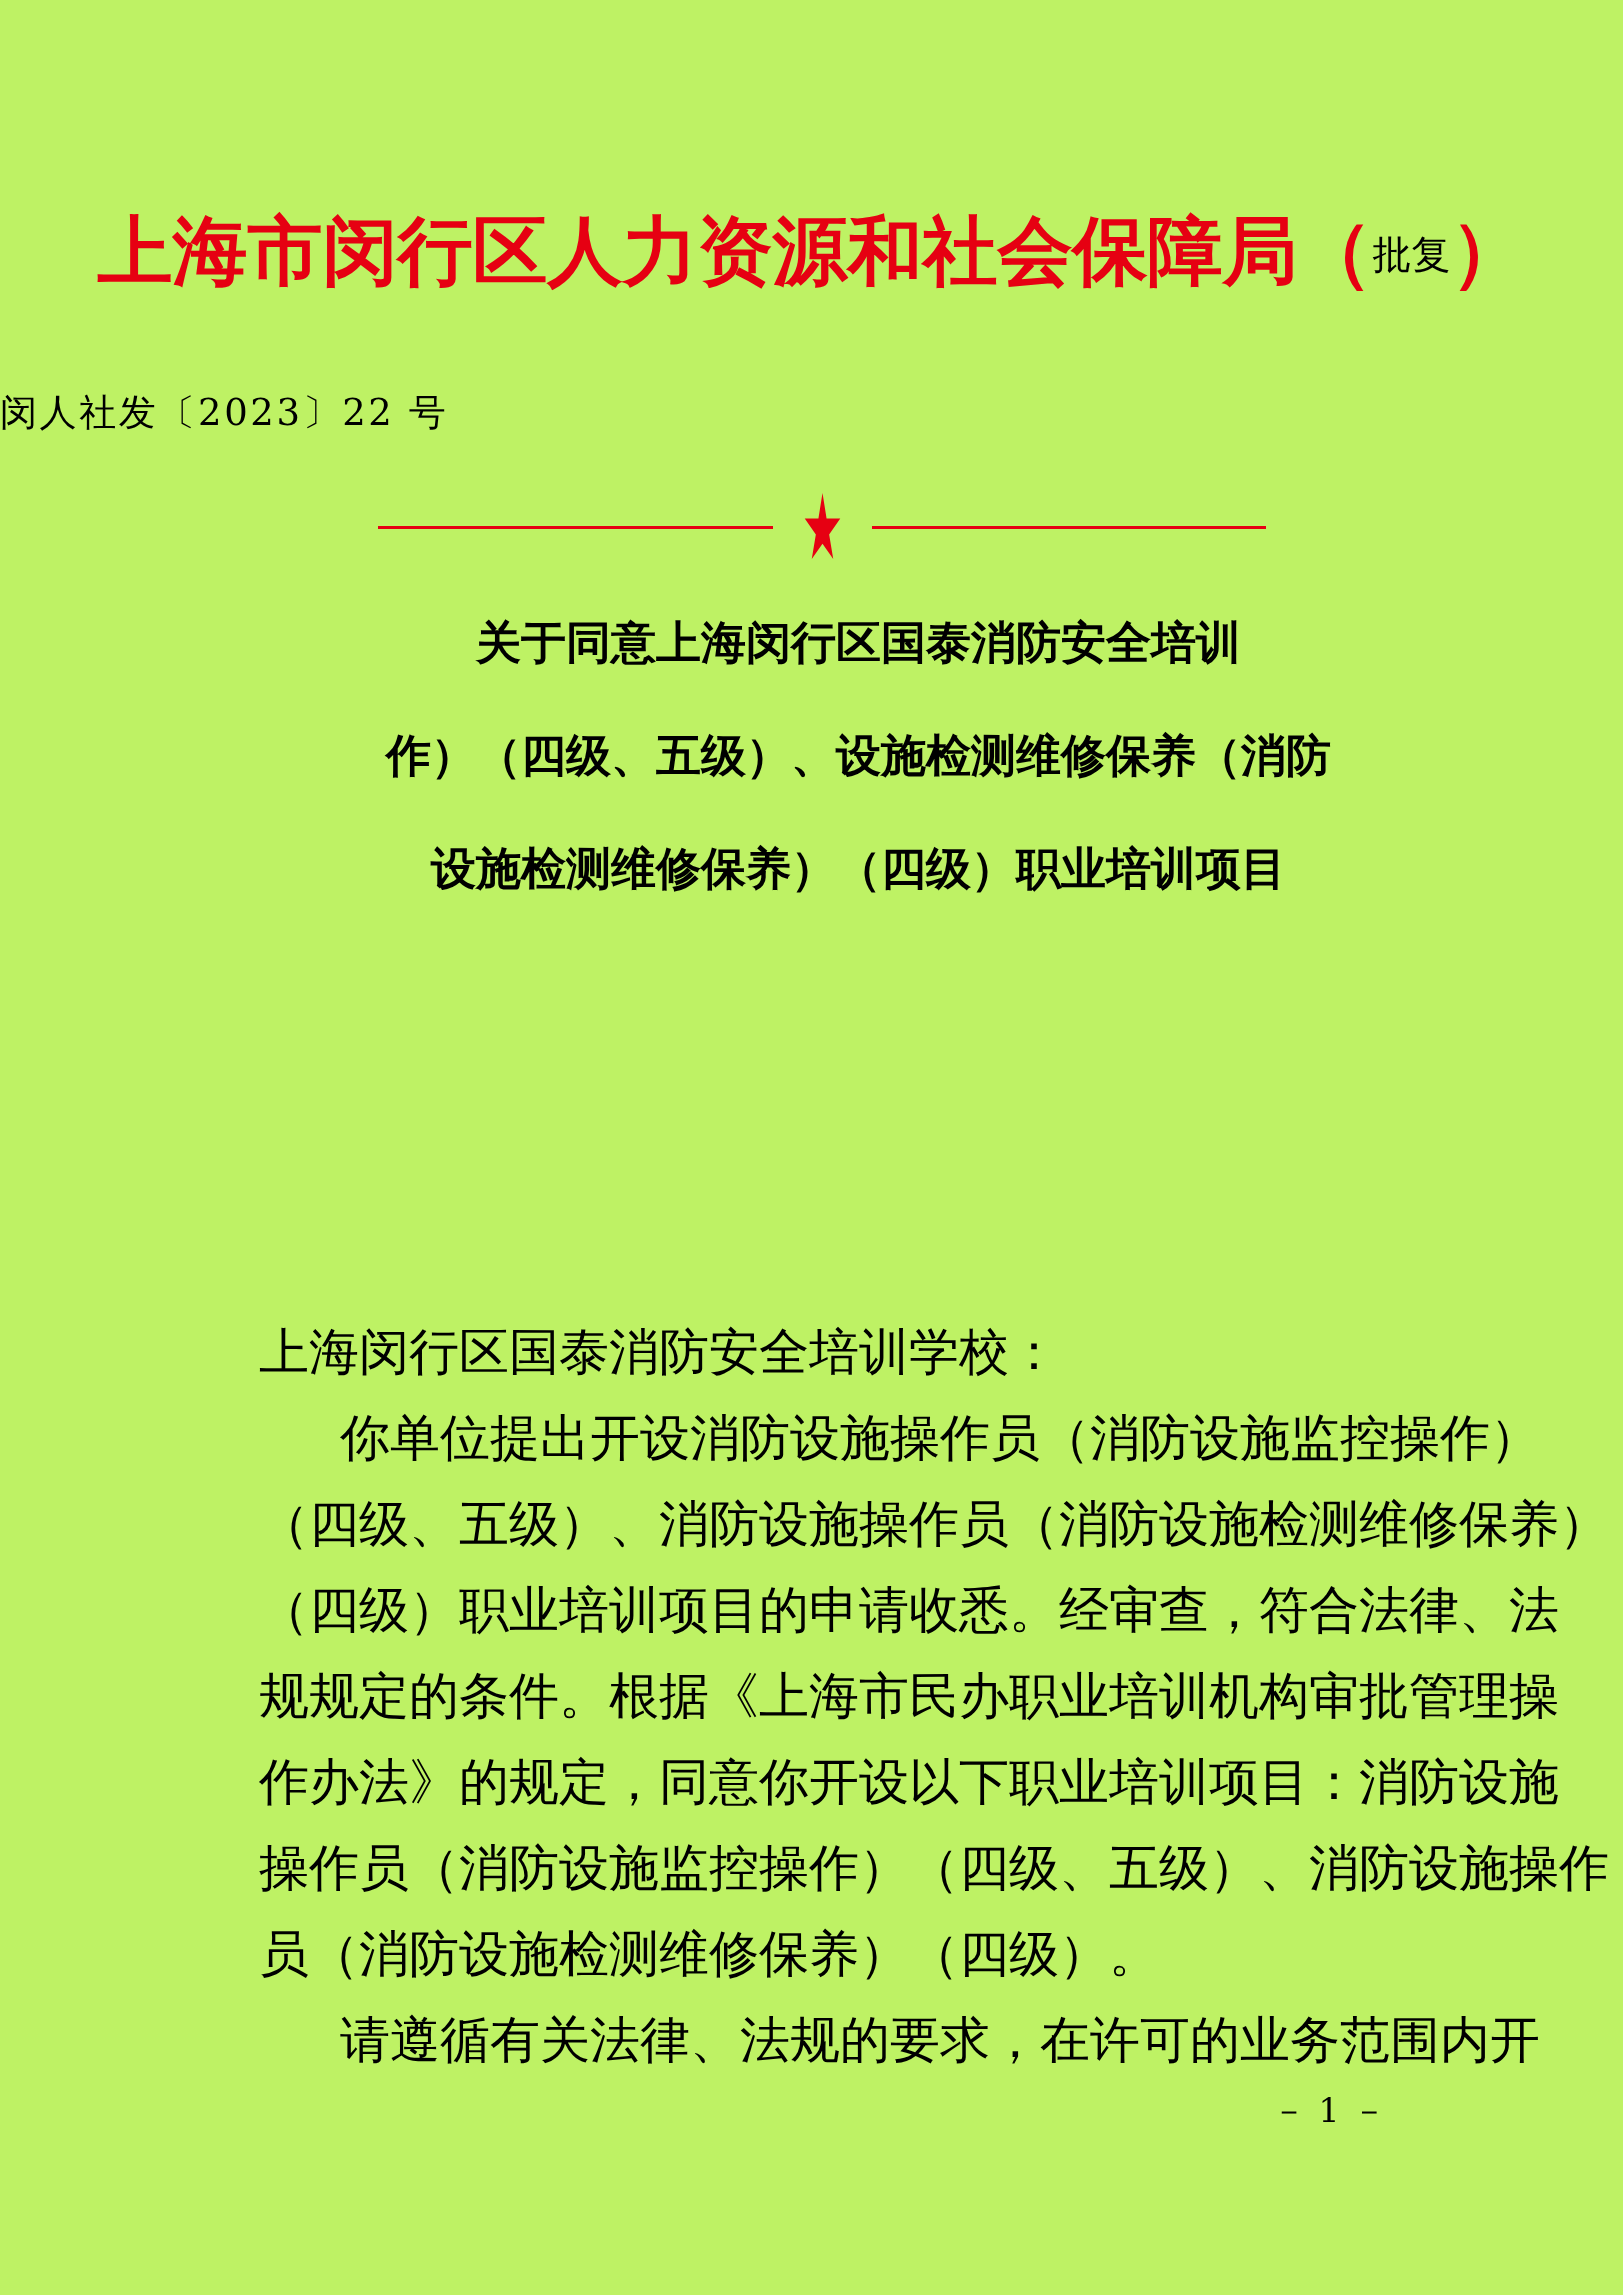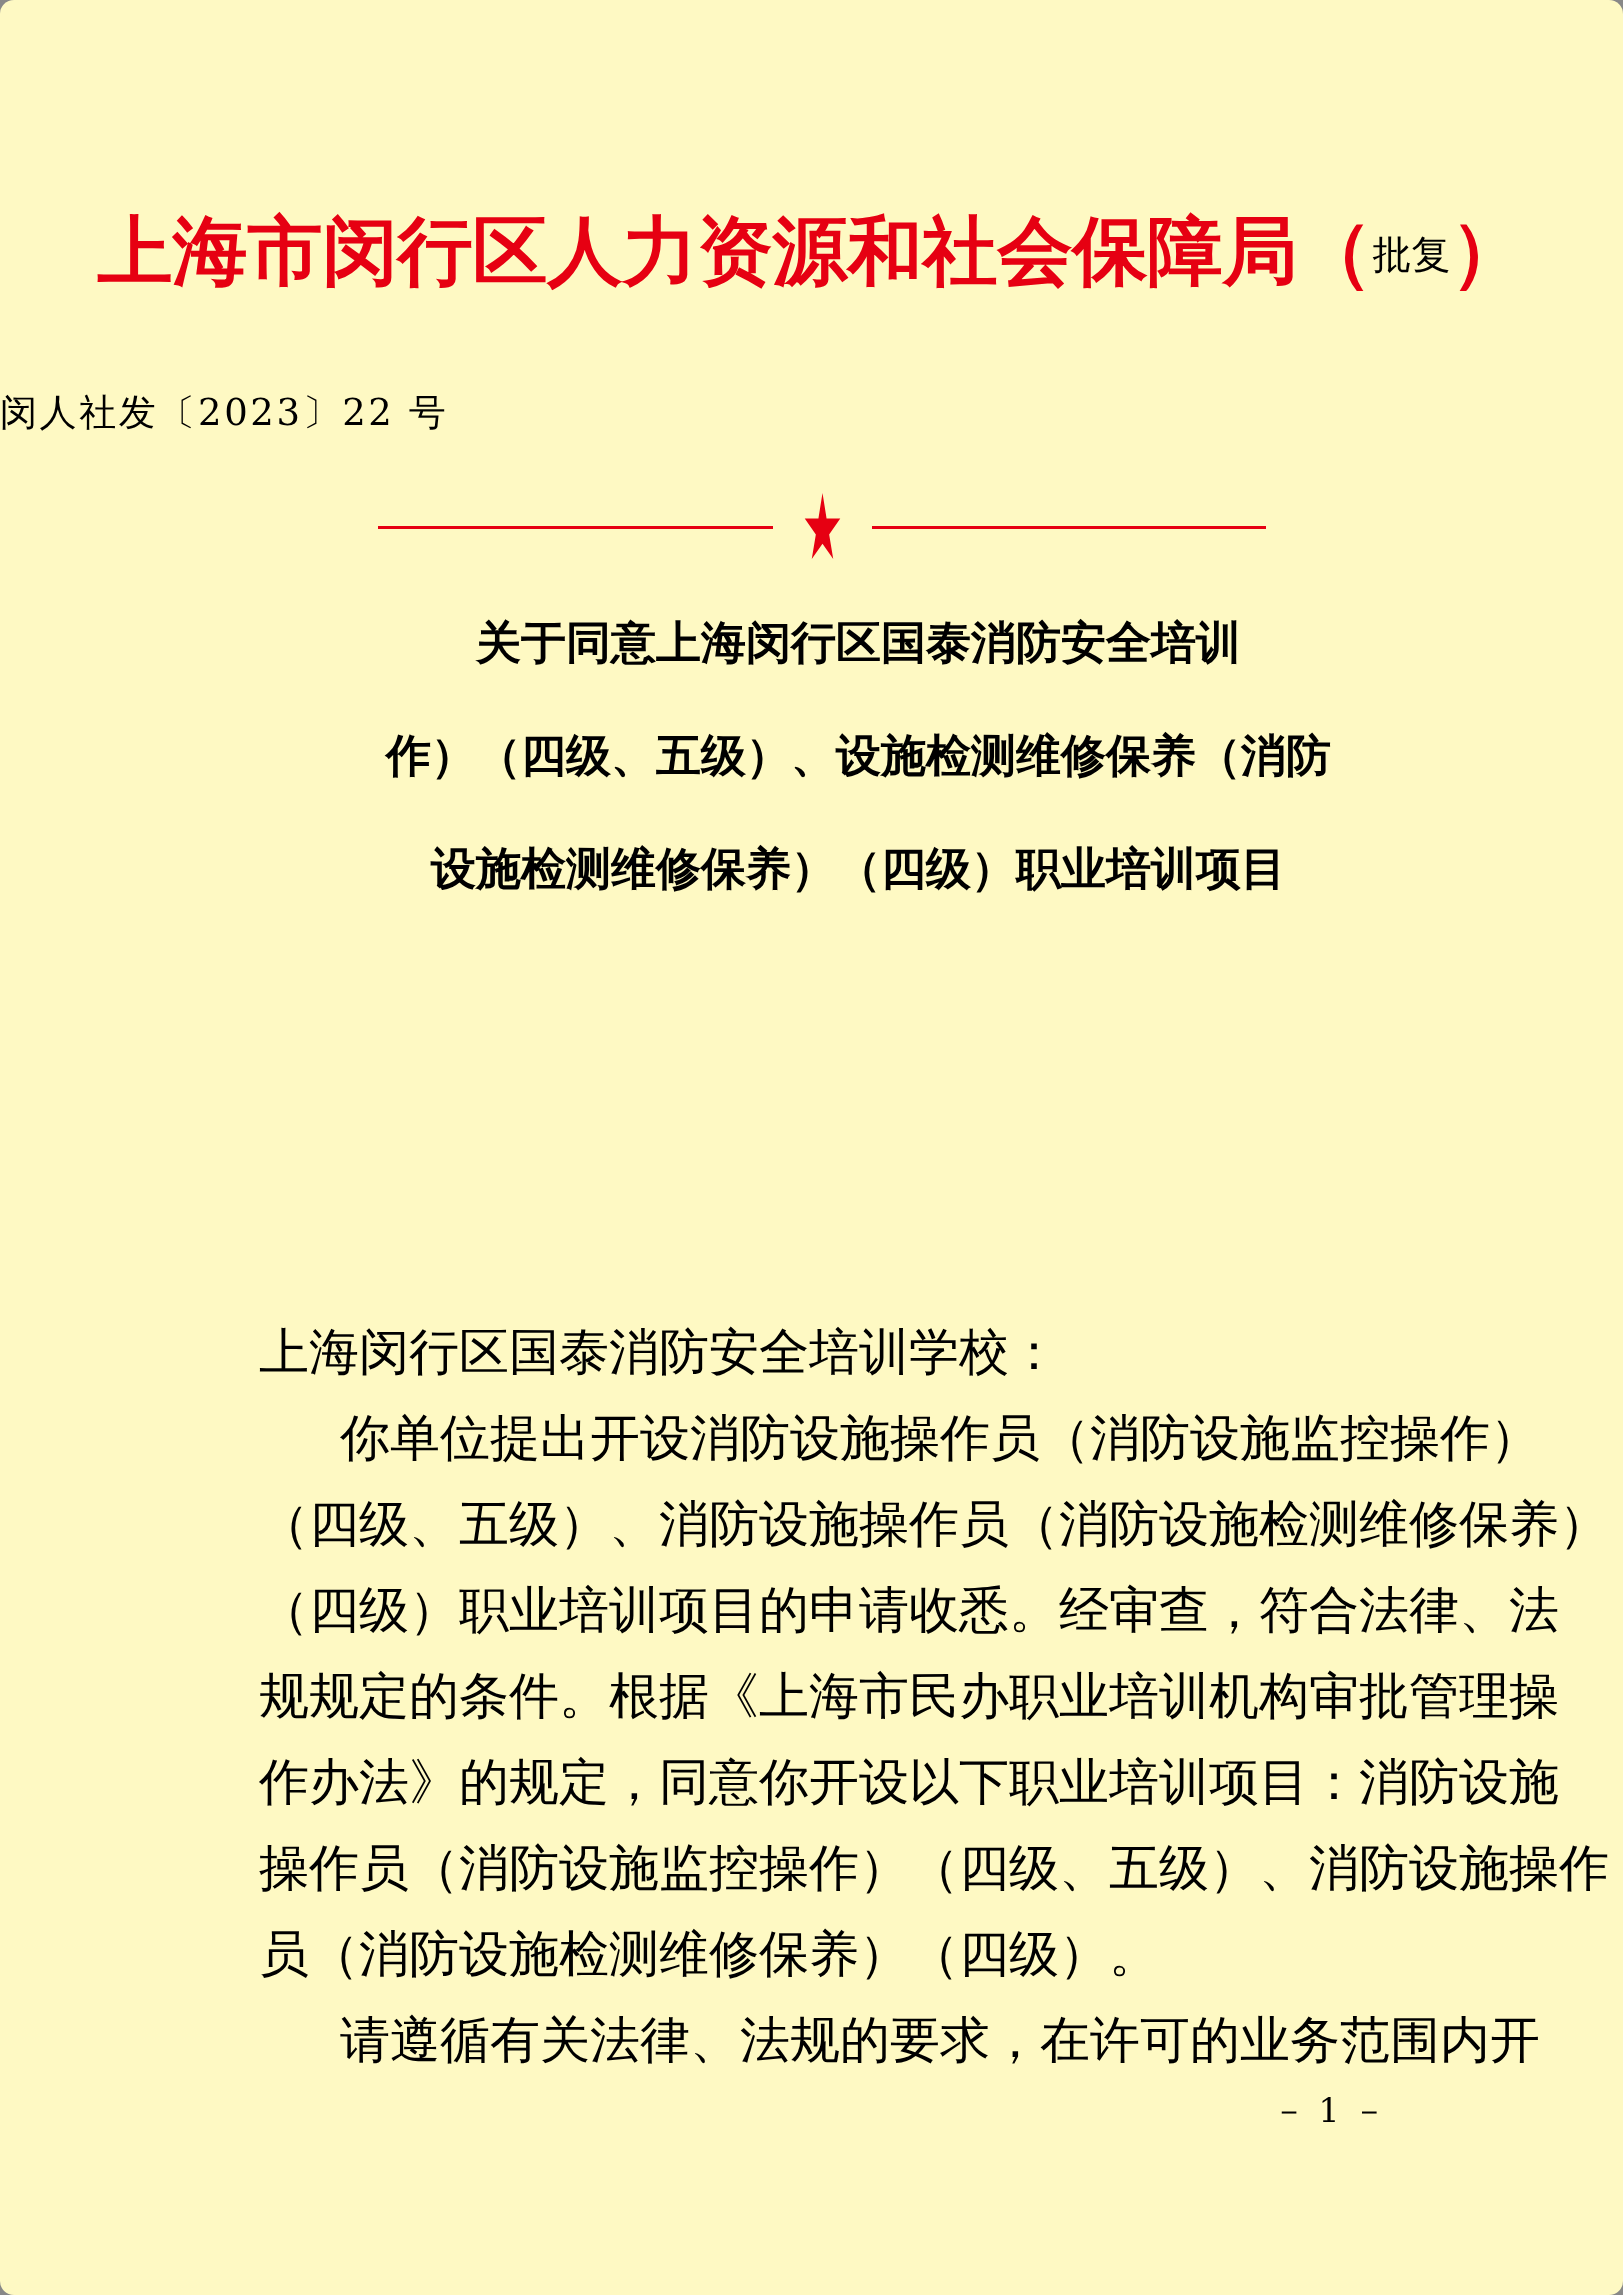--- a/index.html
+++ b/index.html
@@ -72,21 +72,21 @@
     position:absolute;top:2091px;right:236px;
     font-size:33px;line-height:39px;
     letter-spacing:1.3px;
     color:#000;
     white-space:nowrap;
   }
 </style>
 </head>
 <body>
 
-<div class="page" style="--red: #e60012; background: #fef9c3; border-radius: 14px;">
+<div class="page" style="--red: #e60012; background: #bef264;">
 
   <div class="red-header"><span>上海市闵行区人力资源和社会保障局</span><span>（</span><span class="inner-small">批复</span><span>）</span></div>
 
   <div class="doc-number">闵人社发〔2023〕22 号</div>
 
   <div class="divider">
     <div class="seg"></div>
     <svg class="star" viewBox="0 0 100 190" preserveAspectRatio="none">
       <polygon points="50,0 61,70 98,70 68,114 79,182 50,140 21,182 32,114 2,70 39,70" fill="#e60012"></polygon>
     </svg>

